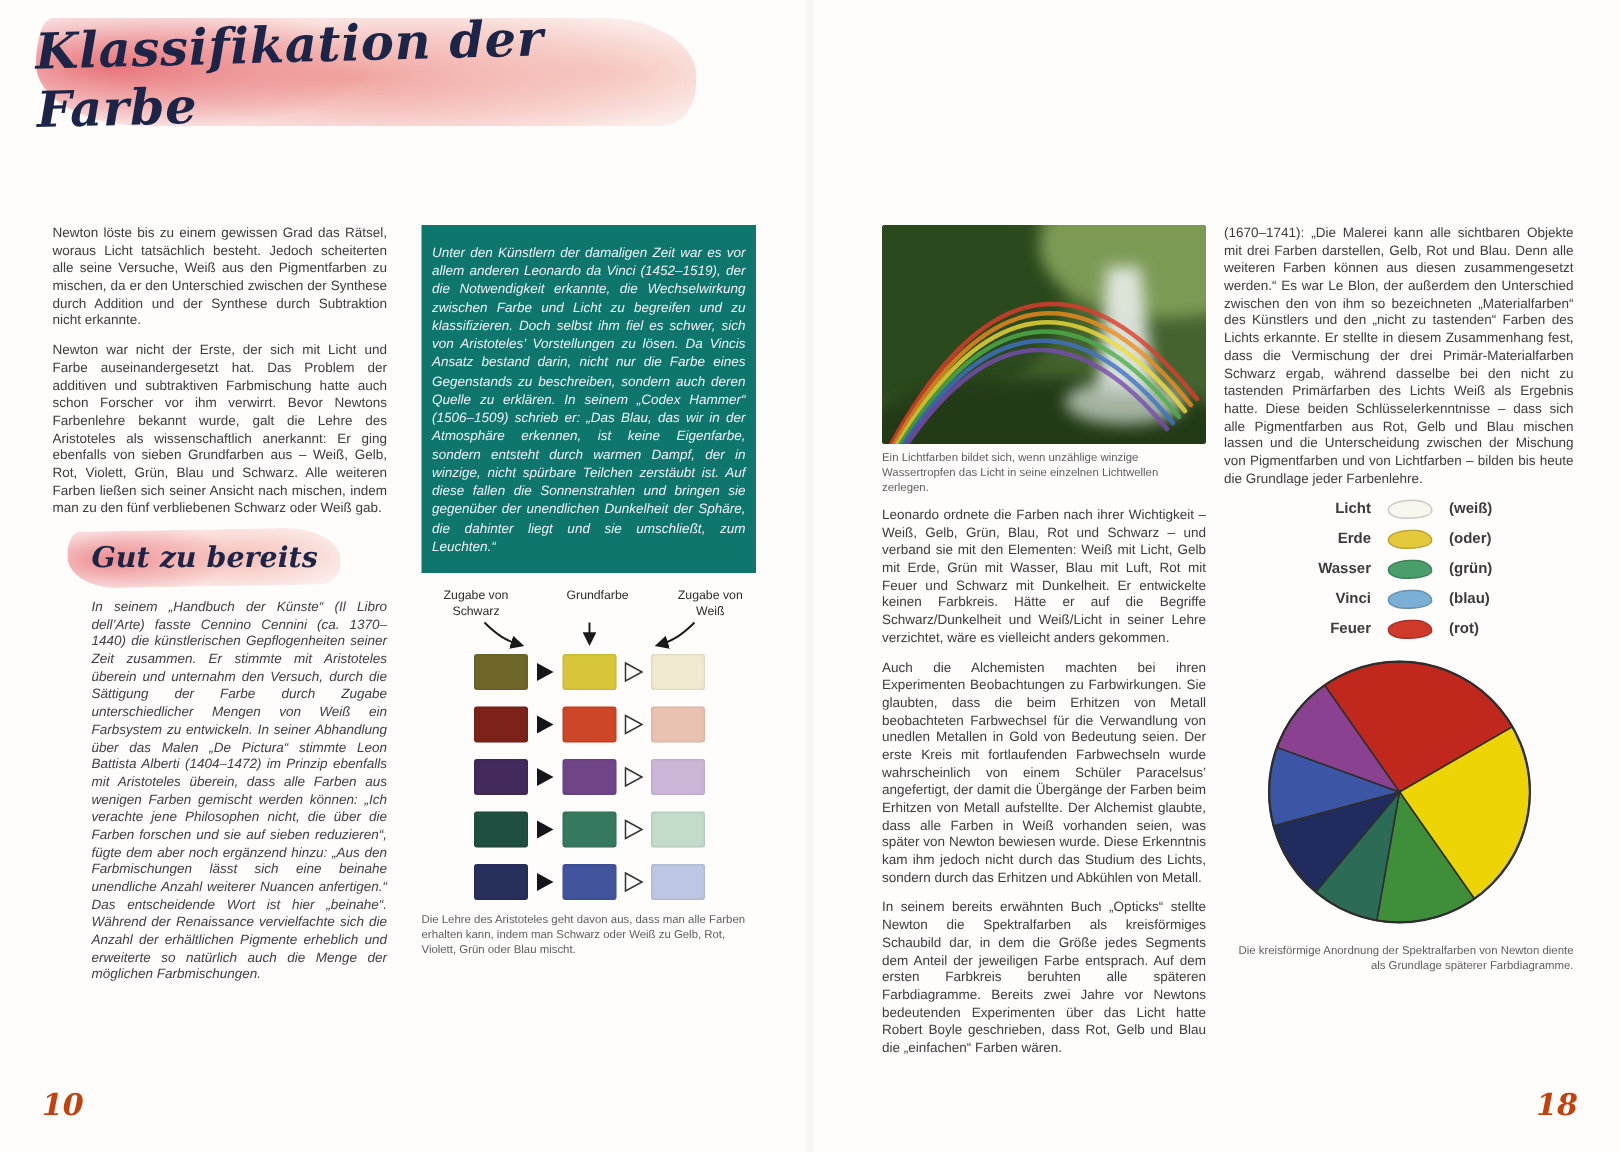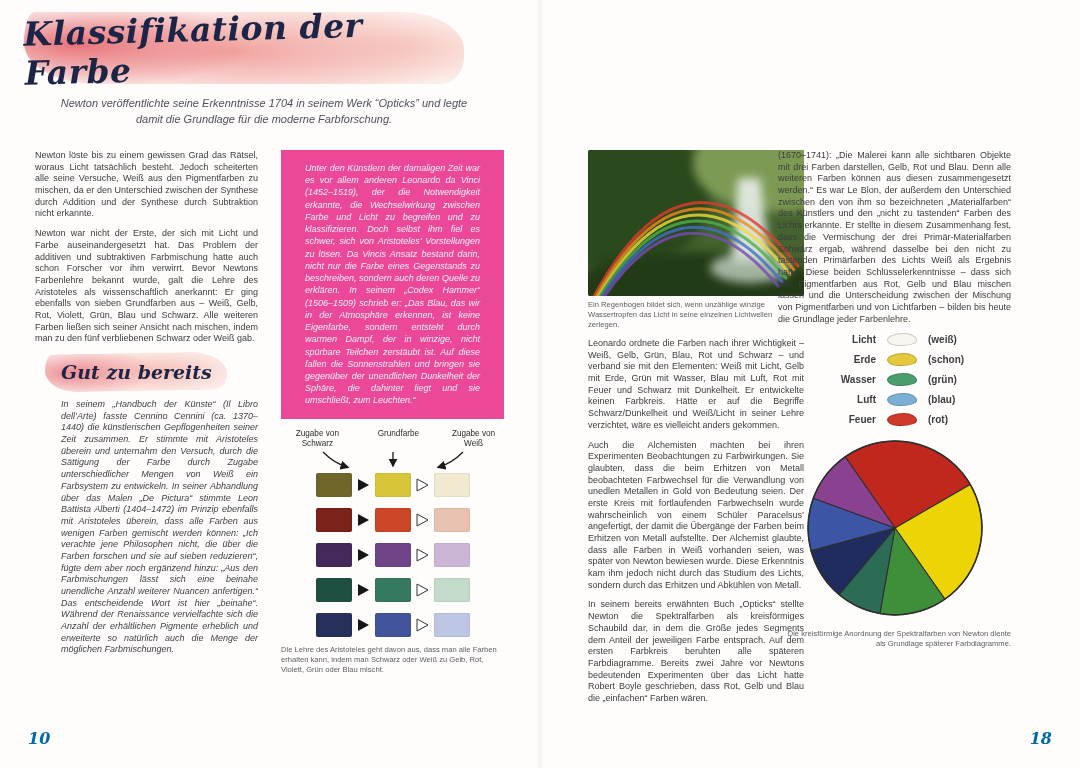--- a/index.html
+++ b/index.html
@@ -28,38 +28,38 @@
   .subtitle { position:absolute; left:56px; top:96px; width:416px; text-align:center;
     font-style:italic; font-size:11px; line-height:1.45; color:#50505a; }
 
   
   .col { position:absolute; top:150px; font-size:9px; line-height:1.3;
     text-align:justify; hyphens:auto; }
   .col p { margin-bottom:8px; }
   #col1 { left:35px;  width:223px; }
   #col2 { left:281px; width:223px; }
   #col3 { left:588px; width:216px; }
-  #col4 { left:778px; width:233px; }
+  #col4 { left:816px; width:233px; }
 
   
   .gzw-head { position:relative; width:182px; height:38px; margin:8px 0 8px 10px; }
   .gzw-head-bg { position:absolute; inset:0; transform:rotate(-1deg);
     border-radius:10px 46px 16px 40px / 20px 26px 18px 26px;
     background:
       radial-gradient(ellipse 60% 95% at 15% 50%, rgba(235,128,133,.9), rgba(235,128,133,0) 75%),
       radial-gradient(ellipse 75% 100% at 62% 50%, rgba(245,185,176,.92), rgba(245,185,176,0) 82%);
   }
   .gzw-head-text { position:absolute; inset:0; display:flex; align-items:center; padding-left:16px;
     font-family:"DejaVu Serif", serif; font-style:italic; font-weight:700;
     font-size:19px; color:#1c2547; }
   .gzw-text { font-style:italic; padding-left:26px; color:#404046; }
 
   
-  .quote-box { background:#ec4899; color:#eef0f4; font-style:italic;
-    padding:12px 24px; font-size:9px; line-height:1.36; text-align:justify; }
+  .quote-box { background:#0f766e; color:#eef0f4; font-style:italic;
+    padding:12px 7px; font-size:9px; line-height:1.36; text-align:justify; }
 
   
   .diagram { margin-top:10px; }
   .diagram-labels { display:flex; justify-content:space-between;
     font-size:8.2px; color:#2c2c2c; text-align:center;gap:24px; }
   .diagram-arrows { display:block; margin:1px auto 0; }
   .swatch-rows { width:154px; margin:2px auto 0; display:flex; flex-direction:column; gap:11px; }
   .swatch-row { display:flex; align-items:center; gap:5px; }
   .swatch { width:36px; height:24px; border-radius:2px; box-shadow:inset 0 0 2px rgba(0,0,0,.18); }
   .caption { font-size:7.6px; line-height:1.32; color:#5d5d60; text-align:left;
@@ -78,35 +78,34 @@
     border-radius:60% 45% 55% 40% / 55% 60% 45% 50%;
     border:1px solid rgba(0,0,0,.18); }
   .element-value { color:#3c3c3e; }
 
   
   .wheel-wrap { width:180px; margin:8px auto 0; }
   .wheel-caption { margin-top:7px;text-align:right; }
 
   
   .pageno { position:absolute; bottom:20px; font-family:"DejaVu Serif", serif;
-    font-style:italic; font-weight:700; font-size:16px; color:#0369a1;margin-top:20px; }
+    font-style:italic; font-weight:700; font-size:20px; color:#c2410c;margin-top:20px; }
   .pageno.left  { left:28px; }
   .pageno.right { right:28px; }
 </style>
 </head>
 <body>
 
 <div class="page">
   <div class="fold"></div>
 
   <div class="banner">
     <div class="banner-bg"></div>
     <div class="page-title">Klassifikation der Farbe</div>
   </div>
-  <div class="subtitle">Newton veröffentlichte seine Erkenntnisse 1704 in seinem Werk “Opticks” und legte damit die Grundlage für die moderne Farbforschung.</div>
 
   <div class="col" id="col1">
     <p>Newton löste bis zu einem gewissen Grad das Rätsel, woraus Licht tatsächlich besteht. Jedoch scheiterten alle seine Versuche, Weiß aus den Pigmentfarben zu mischen, da er den Unterschied zwischen der Synthese durch Addition und der Synthese durch Subtraktion nicht erkannte.</p>
     <p>Newton war nicht der Erste, der sich mit Licht und Farbe auseinandergesetzt hat. Das Problem der additiven und subtraktiven Farbmischung hatte auch schon Forscher vor ihm verwirrt. Bevor Newtons Farbenlehre bekannt wurde, galt die Lehre des Aristoteles als wissenschaftlich anerkannt: Er ging ebenfalls von sieben Grundfarben aus – Weiß, Gelb, Rot, Violett, Grün, Blau und Schwarz. Alle weiteren Farben ließen sich seiner Ansicht nach mischen, indem man zu den fünf verbliebenen Schwarz oder Weiß gab.</p>
     <div class="gzw-head">
       <div class="gzw-head-bg"></div>
       <div class="gzw-head-text">Gut zu bereits</div>
     </div>
     <p class="gzw-text">In seinem „Handbuch der Künste“ (Il Libro dell’Arte) fasste Cennino Cennini (ca. 1370–1440) die künstlerischen Gepflogenheiten seiner Zeit zusammen. Er stimmte mit Aristoteles überein und unternahm den Versuch, durch die Sättigung der Farbe durch Zugabe unterschiedlicher Mengen von Weiß ein Farbsystem zu entwickeln. In seiner Abhandlung über das Malen „De Pictura“ stimmte Leon Battista Alberti (1404–1472) im Prinzip ebenfalls mit Aristoteles überein, dass alle Farben aus wenigen Farben gemischt werden können: „Ich verachte jene Philosophen nicht, die über die Farben forschen und sie auf sieben reduzieren“, fügte dem aber noch ergänzend hinzu: „Aus den Farbmischungen lässt sich eine beinahe unendliche Anzahl weiterer Nuancen anfertigen.“ Das entscheidende Wort ist hier „beinahe“. Während der Renaissance vervielfachte sich die Anzahl der erhältlichen Pigmente erheblich und erweiterte so natürlich auch die Menge der möglichen Farbmischungen.</p>
   </div>
@@ -215,47 +214,47 @@
       <ellipse cx="162" cy="118" rx="40" ry="15" fill="#cfdccf" opacity="0.75" filter="url(#blur1)"></ellipse>
       <g fill="none" opacity="0.8" stroke-linecap="round">
         <path d="M4,150 Q98,-26 210,116" stroke="#e03c2e" stroke-width="3"></path>
         <path d="M6,150 Q98,-16 206,120" stroke="#f08c1e" stroke-width="3"></path>
         <path d="M8,150 Q98,-6 202,124" stroke="#f2dd3a" stroke-width="3"></path>
         <path d="M10,150 Q98,4 198,128" stroke="#4eb04a" stroke-width="3"></path>
         <path d="M12,150 Q98,14 194,132" stroke="#3f72c8" stroke-width="3"></path>
         <path d="M14,150 Q98,24 190,136" stroke="#7a4bb4" stroke-width="3"></path>
       </g>
     </svg>
-    <p class="caption photo-caption">Ein Regenbogen bildet sich, wenn unzählige winzige Wassertropfen das Licht in seine einzelnen Lichtwellen zerlegen.</p>
+    <p class="caption photo-caption">Ein Lichtfarben bildet sich, wenn unzählige winzige Wassertropfen das Licht in seine einzelnen Lichtwellen zerlegen.</p>
     <p>Leonardo ordnete die Farben nach ihrer Wichtigkeit – Weiß, Gelb, Grün, Blau, Rot und Schwarz – und verband sie mit den Elementen: Weiß mit Licht, Gelb mit Erde, Grün mit Wasser, Blau mit Luft, Rot mit Feuer und Schwarz mit Dunkelheit. Er entwickelte keinen Farbkreis. Hätte er auf die Begriffe Schwarz/Dunkelheit und Weiß/Licht in seiner Lehre verzichtet, wäre es vielleicht anders gekommen.</p>
     <p>Auch die Alchemisten machten bei ihren Experimenten Beobachtungen zu Farbwirkungen. Sie glaubten, dass die beim Erhitzen von Metall beobachteten Farbwechsel für die Verwandlung von unedlen Metallen in Gold von Bedeutung seien. Der erste Kreis mit fortlaufenden Farbwechseln wurde wahrscheinlich von einem Schüler Paracelsus’ angefertigt, der damit die Übergänge der Farben beim Erhitzen von Metall aufstellte. Der Alchemist glaubte, dass alle Farben in Weiß vorhanden seien, was später von Newton bewiesen wurde. Diese Erkenntnis kam ihm jedoch nicht durch das Studium des Lichts, sondern durch das Erhitzen und Abkühlen von Metall.</p>
     <p>In seinem bereits erwähnten Buch „Opticks“ stellte Newton die Spektralfarben als kreisförmiges Schaubild dar, in dem die Größe jedes Segments dem Anteil der jeweiligen Farbe entsprach. Auf dem ersten Farbkreis beruhten alle späteren Farbdiagramme. Bereits zwei Jahre vor Newtons bedeutenden Experimenten über das Licht hatte Robert Boyle geschrieben, dass Rot, Gelb und Blau die „einfachen“ Farben wären.</p>
   </div>
 
   <div class="col" id="col4">
     <p>(1670–1741): „Die Malerei kann alle sichtbaren Objekte mit drei Farben darstellen, Gelb, Rot und Blau. Denn alle weiteren Farben können aus diesen zusammengesetzt werden.“ Es war Le Blon, der außerdem den Unterschied zwischen den von ihm so bezeichneten „Materialfarben“ des Künstlers und den „nicht zu tastenden“ Farben des Lichts erkannte. Er stellte in diesem Zusammenhang fest, dass die Vermischung der drei Primär-Materialfarben Schwarz ergab, während dasselbe bei den nicht zu tastenden Primärfarben des Lichts Weiß als Ergebnis hatte. Diese beiden Schlüsselerkenntnisse – dass sich alle Pigmentfarben aus Rot, Gelb und Blau mischen lassen und die Unterscheidung zwischen der Mischung von Pigmentfarben und von Lichtfarben – bilden bis heute die Grundlage jeder Farbenlehre.</p>
 
     <div class="elements">
       <div class="element-row">
         <span class="element-label">Licht</span>
         <span class="element-swatch" style="background-color: rgb(247, 246, 239);"></span>
         <span class="element-value">(weiß)</span>
       </div>
       <div class="element-row">
         <span class="element-label">Erde</span>
         <span class="element-swatch" style="background-color: rgb(228, 201, 60);"></span>
-        <span class="element-value">(schon)</span>
+        <span class="element-value">(oder)</span>
       </div>
       <div class="element-row">
         <span class="element-label">Wasser</span>
         <span class="element-swatch" style="background-color: rgb(74, 158, 107);"></span>
         <span class="element-value">(grün)</span>
       </div>
       <div class="element-row">
-        <span class="element-label">Luft</span>
+        <span class="element-label">Vinci</span>
         <span class="element-swatch" style="background-color: rgb(123, 175, 214);"></span>
         <span class="element-value">(blau)</span>
       </div>
       <div class="element-row">
         <span class="element-label">Feuer</span>
         <span class="element-swatch" style="background-color: rgb(207, 58, 42);"></span>
         <span class="element-value">(rot)</span>
       </div>
     </div>
 

